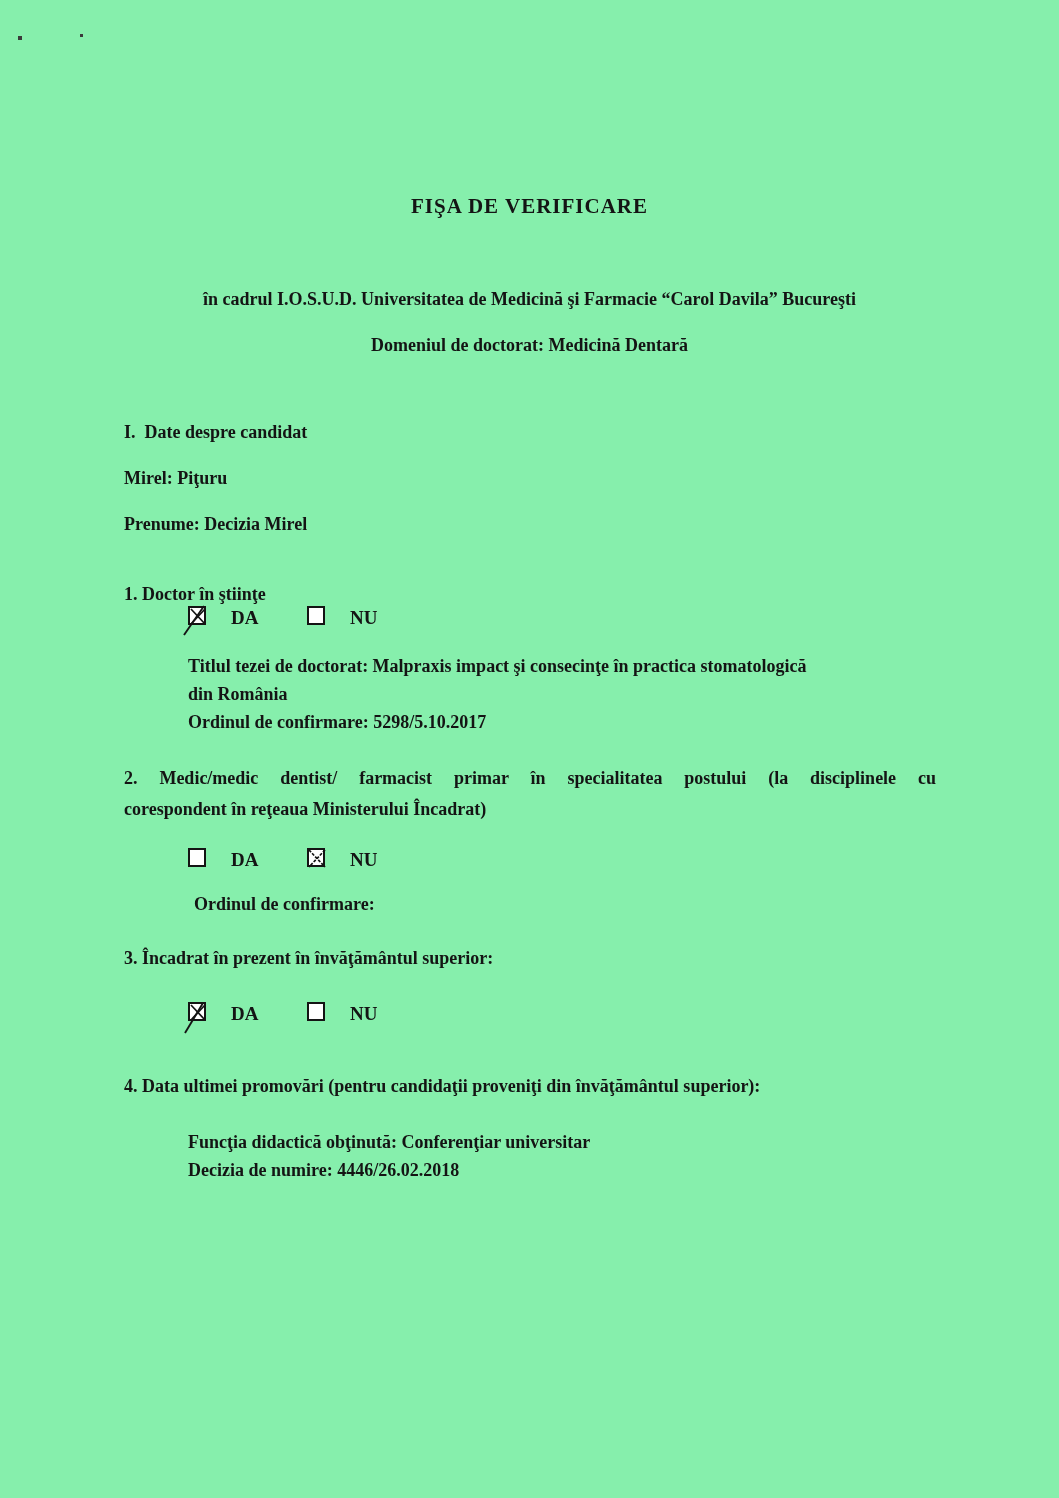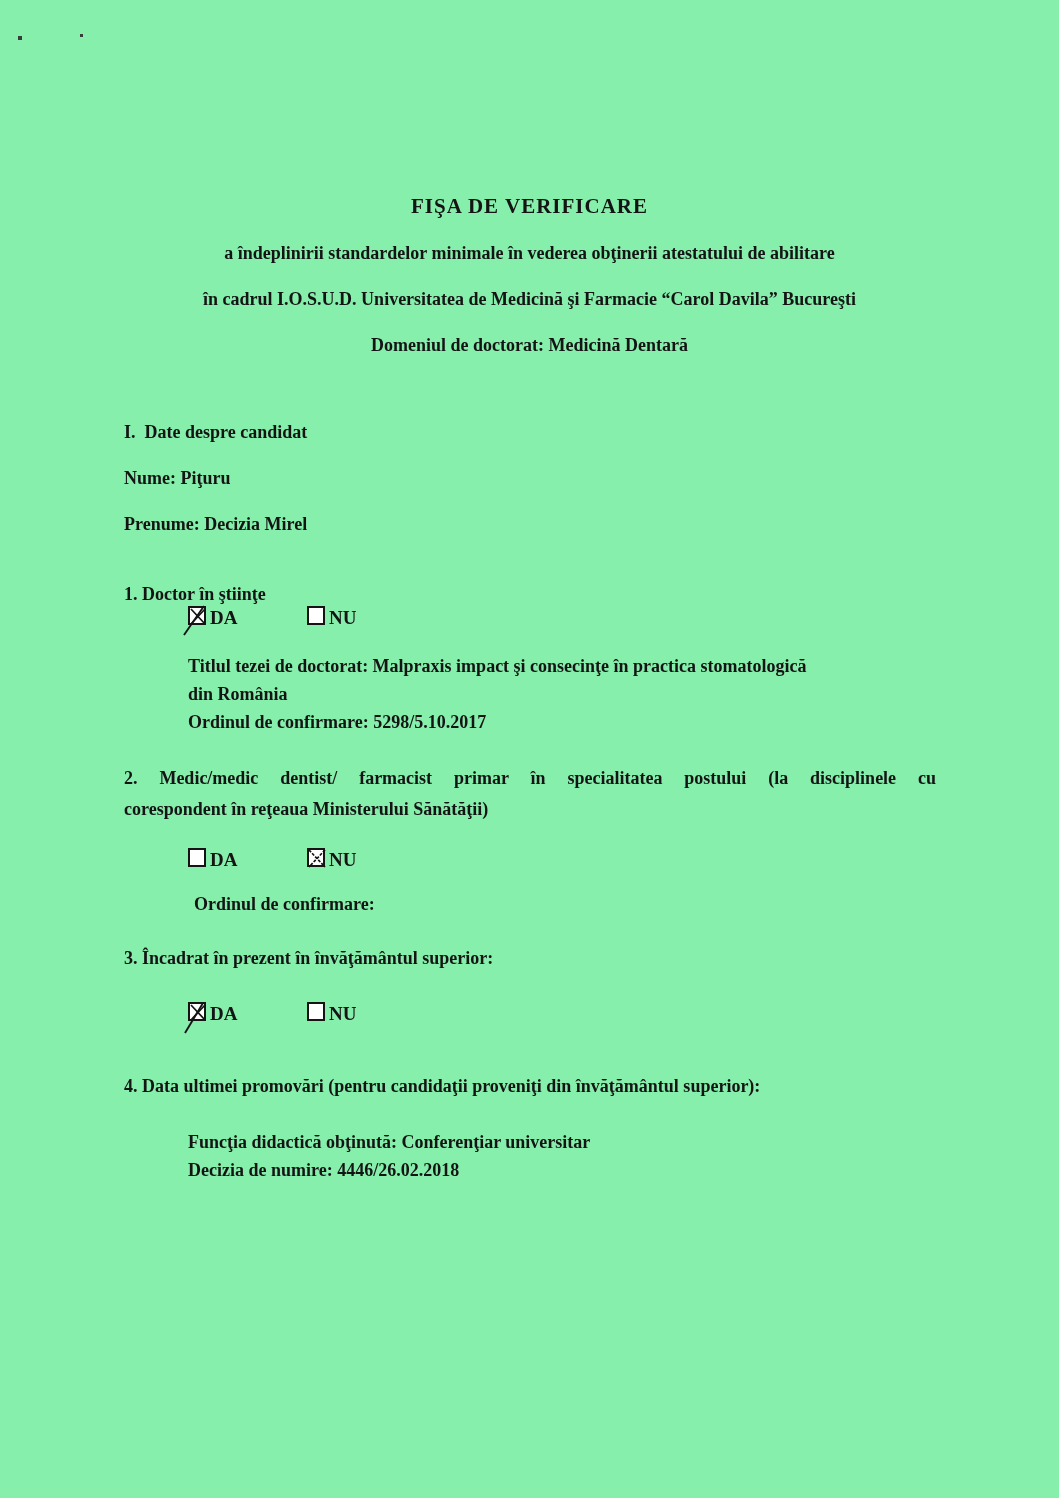--- a/index.html
+++ b/index.html
@@ -47,21 +47,21 @@
   .q2-line1 { text-align: justify; text-align-last: justify; }
 
   
   .cbrow { left: 188px; width: 420px; height: 26px; font-size: 19px; }
   .row1 { top: 606px; }
   .row2 { top: 848px; }
   .row3 { top: 1002px; }
   .cbgroup { position: absolute; top: 0; white-space: nowrap; }
   .grp-da { left: 0; }
   .grp-nu { left: 119px; }
-  .cblabel { margin-left: 4px; vertical-align: 1px; }
+  .cblabel { margin-left: 25px; vertical-align: 1px; }
 
   .checkbox {
     position: relative;
     display: inline-block;
     width: 14px; height: 15px;
     border: 2px solid #141414;
     background: #fff;
   }
   .checkbox svg {
     position: absolute;
@@ -80,26 +80,25 @@
 </style>
 </head>
 <body>
 
 <div class="page">
 
   <div class="abs speck speck1"></div>
   <div class="abs speck speck2"></div>
 
   <div class="abs doc-title">FIŞA DE VERIFICARE</div>
-  <div class="abs subtitle sub1">a îndeplinirii standardelor minimale în vederea obţinerii atestatului de abilitare</div>
   <div class="abs subtitle sub3">Domeniul de doctorat: Medicină Dentară</div>
   <div class="abs subtitle sub2">în cadrul I.O.S.U.D. Universitatea de Medicină şi Farmacie “Carol Davila” Bucureşti</div>
 
   <div class="abs bodyline sec-heading">I.  Date despre candidat</div>
-  <div class="abs bodyline nume-line">Nume: Piţuru</div>
+  <div class="abs bodyline nume-line">Mirel: Piţuru</div>
   <div class="abs bodyline prenume-line">Prenume: Decizia Mirel</div>
 
   <div class="abs bodyline q1-label">1. Doctor în ştiinţe</div>
 
   <div class="abs cbrow row1">
     <span class="cbgroup grp-da">
       <span class="checkbox pen checked">
         <svg width="32" height="32" viewBox="0 0 32 32">
           <line x1="10" y1="10" x2="24" y2="25" stroke="#141414" stroke-width="1.7"></line>
           <line x1="24" y1="10" x2="10" y2="25" stroke="#141414" stroke-width="1.7"></line>
@@ -115,21 +114,21 @@
   </div>
 
   <div class="abs detail-block q1-details">
     <div>Titlul tezei de doctorat: Malpraxis impact şi consecinţe în practica stomatologică</div>
     <div>din România</div>
     <div>Ordinul de confirmare: 5298/5.10.2017</div>
   </div>
 
   <div class="abs q2-para">
     <div class="q2-line1">2. Medic/medic dentist/ farmacist primar în specialitatea postului (la disciplinele cu</div>
-    <div>corespondent în reţeaua Ministerului Sănătăţii)</div>
+    <div>corespondent în reţeaua Ministerului Încadrat)</div>
   </div>
 
   <div class="abs cbrow row2">
     <span class="cbgroup grp-da">
       <span class="checkbox">
         
       </span><span class="cblabel">DA</span>
     </span>
     <span class="cbgroup grp-nu">
       <span class="checkbox checked">

